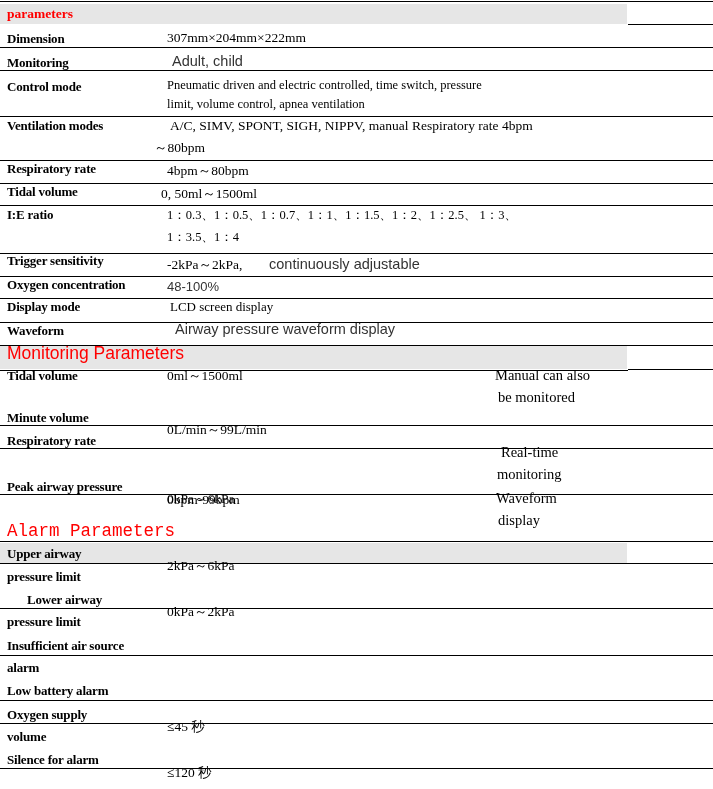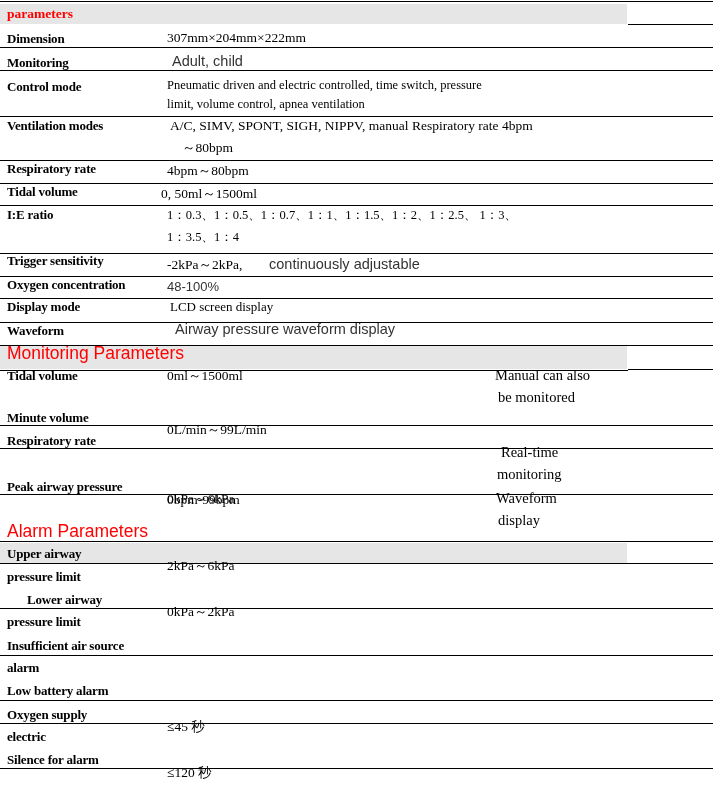--- a/index.html
+++ b/index.html
@@ -54,21 +54,21 @@
 
 <div class="t lbl" style="left:7px;top:55px;">Monitoring</div>
 <div class="t sans" style="left:172px;top:53px;">Adult, child</div>
 
 <div class="t lbl" style="left:7px;top:79px;">Control mode</div>
 <div class="t val" style="left:167px;top:78px;font-size:12.5px;">Pneumatic  driven  and  electric  controlled,  time  switch,  pressure</div>
 <div class="t val" style="left:167px;top:97px;font-size:12.5px;">limit,  volume  control,  apnea  ventilation</div>
 
 <div class="t lbl" style="left:7px;top:118px;">Ventilation modes</div>
 <div class="t val" style="left:170px;top:118px;">A/C, SIMV, SPONT, SIGH, NIPPV, manual Respiratory rate 4bpm</div>
-<div class="t val" style="left:182px;top:139px;font-family:Liberation Serif, serif;">～80bpm</div>
+<div class="t val" style="left:154px;top:139px;font-family:Liberation Serif, serif;">～80bpm</div>
 
 <div class="t lbl" style="left:7px;top:161px;">Respiratory rate</div>
 <div class="t val" style="left:167px;top:162px;">4bpm～80bpm</div>
 
 <div class="t lbl" style="left:7px;top:184px;">Tidal volume</div>
 <div class="t val" style="left:161px;top:185px;text-align:right;">0,  50ml～1500ml</div>
 
 <div class="t lbl" style="left:7px;top:207px;">I:E ratio</div>
 <div class="t val" style="left:167px;top:207px;font-size:12.5px;">1：0.3、1：0.5、1：0.7、1：1、1：1.5、1：2、1：2.5、  1：3、</div>
 <div class="t val" style="left:167px;top:229px;font-size:12.5px;">1：3.5、1：4</div>
@@ -102,33 +102,33 @@
 
 <div class="t note" style="left:501px;top:444px;">Real-time</div>
 <div class="t note" style="left:497px;top:466px;">monitoring</div>
 
 <div class="t lbl" style="left:7px;top:479px;">Peak airway pressure</div>
 <div class="t val" style="left:167px;top:490px;">0kPa～6kPa</div>
 
 <div class="t note" style="left:496px;top:490px;">Waveform</div>
 <div class="t note" style="left:498px;top:512px;">display</div>
 
-<div class="t sec-sans" style="left:7px;top:521px;">Alarm Parameters</div>
+<div class="t sec-sans" style="left:7px;top:521px;font-family:Liberation Mono, monospace;">Alarm Parameters</div>
 
 <div class="t lbl" style="left:7px;top:546px;">Upper airway</div>
 <div class="t val" style="left:167px;top:557px;">2kPa～6kPa</div>
 <div class="t lbl" style="left:7px;top:569px;">pressure limit</div>
 
 <div class="t lbl" style="left:24px;top:592px;white-space:pre;"> Lower airway</div>
 <div class="t val" style="left:167px;top:603px;">0kPa～2kPa</div>
 <div class="t lbl" style="left:7px;top:614px;">pressure limit</div>
 
 <div class="t lbl" style="left:7px;top:638px;">Insufficient air source</div>
 <div class="t lbl" style="left:7px;top:660px;">alarm</div>
 
 <div class="t lbl" style="left:7px;top:683px;">Low battery alarm</div>
 
 <div class="t lbl" style="left:7px;top:707px;">Oxygen supply</div>
 <div class="t val" style="left:167px;top:718px;">≤45 秒</div>
-<div class="t lbl" style="left:7px;top:729px;">electric</div>
+<div class="t lbl" style="left:7px;top:729px;">volume</div>
 
 <div class="t lbl" style="left:7px;top:752px;">Silence for alarm</div>
 <div class="t val" style="left:167px;top:764px;">≤120 秒</div>
 
 </body></html>

